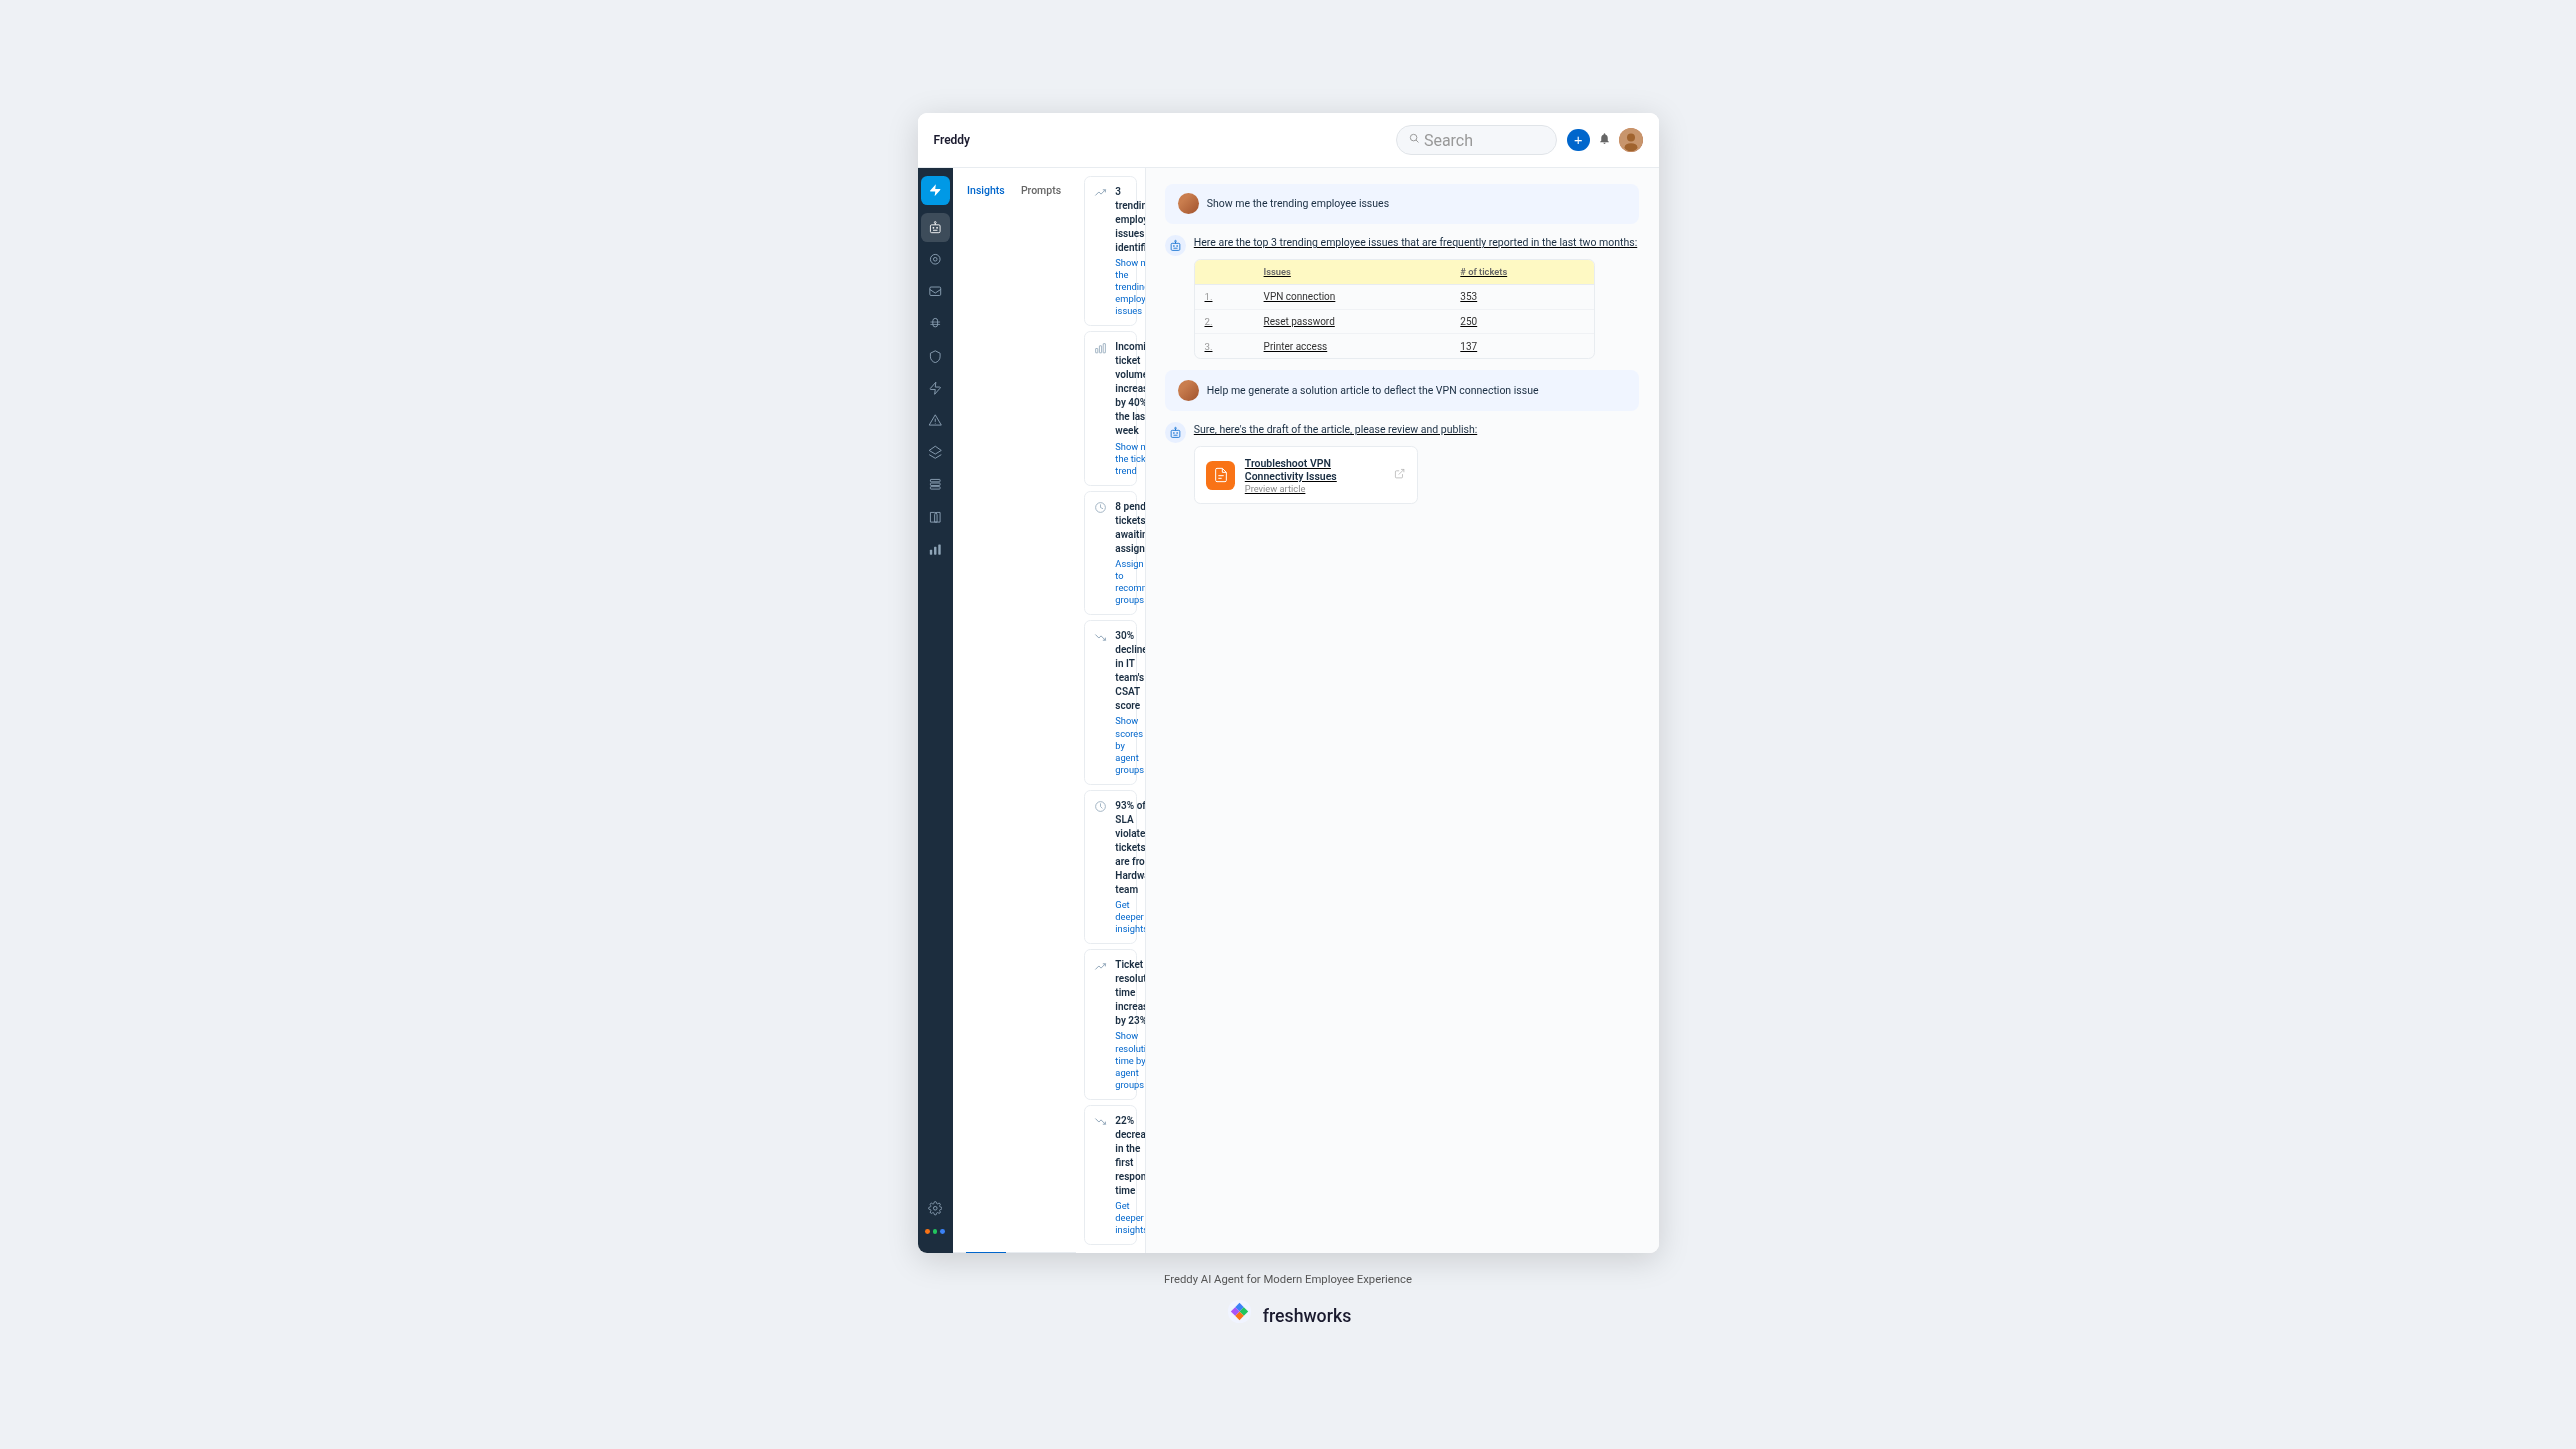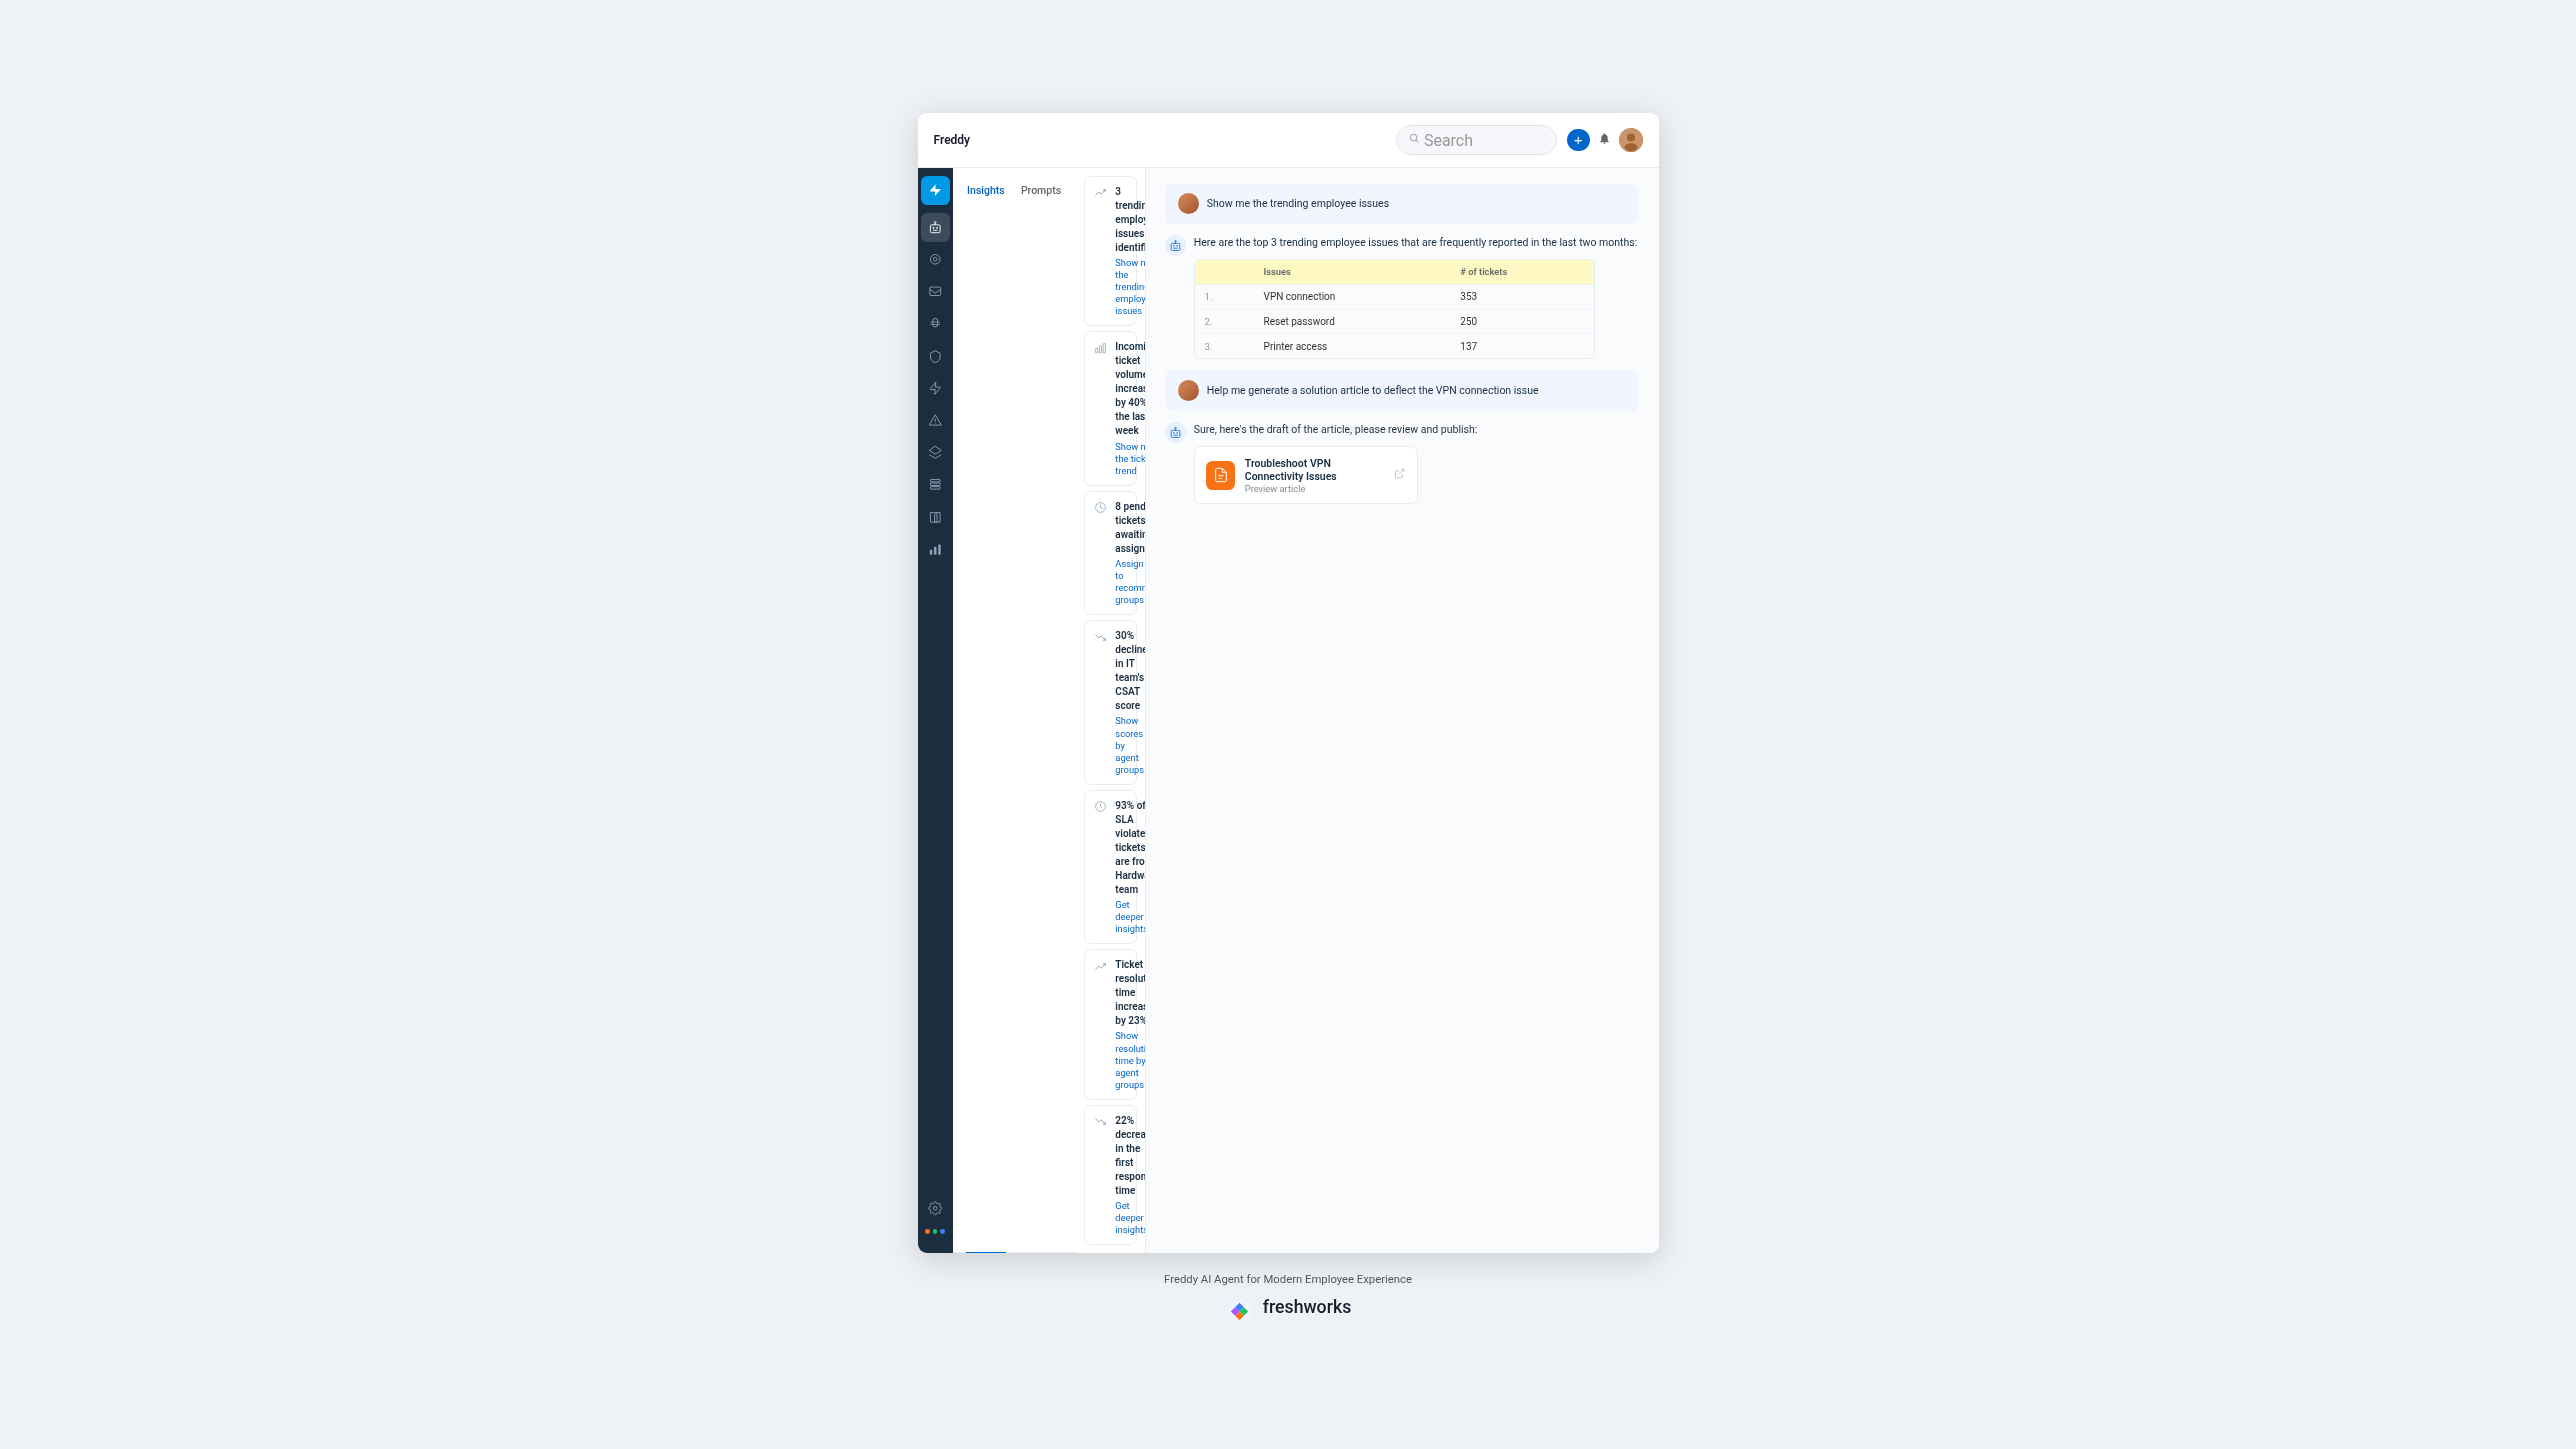--- a/index.html
+++ b/index.html
@@ -245,20 +245,21 @@
     .user-msg-text {
       font-size: 10.5px;
       color: #1a2e42;
     }
 
     
     .bot-message {
       display: flex;
       gap: 8px;
       align-items: flex-start;
+      text-decoration: underline;
     }
     .bot-avatar {
       width: 21px;
       height: 21px;
       border-radius: 50%;
       background: #e8f0ff;
       display: flex;
       align-items: center;
       justify-content: center;
       flex-shrink: 0;
@@ -378,21 +379,21 @@
       padding: 19.3px 0 9.7px;
     }
     .footer-tagline {
       font-size: 11.3px;
       color: #555;
       margin-bottom: 11.3px;
       font-weight: 400;
     }
     .freshworks-logo {
       display: flex;
-      align-items: flex-start;
+      align-items: flex-end;
       justify-content: center;
       gap: 9px;
     }
     .fw-icon {
       width: 29px;
       height: 29px;
     }
     .fw-name {
       font-size: 17.7px;
       color: #1a1a2e;

